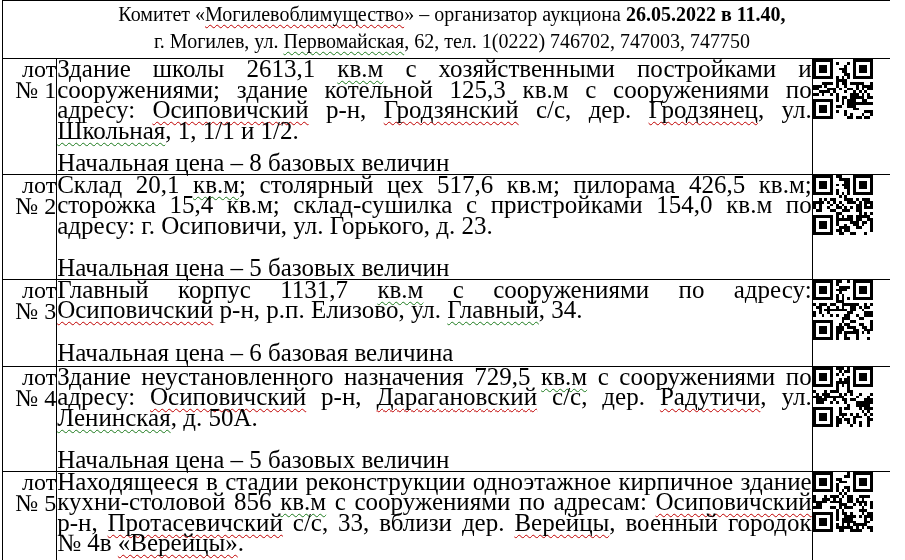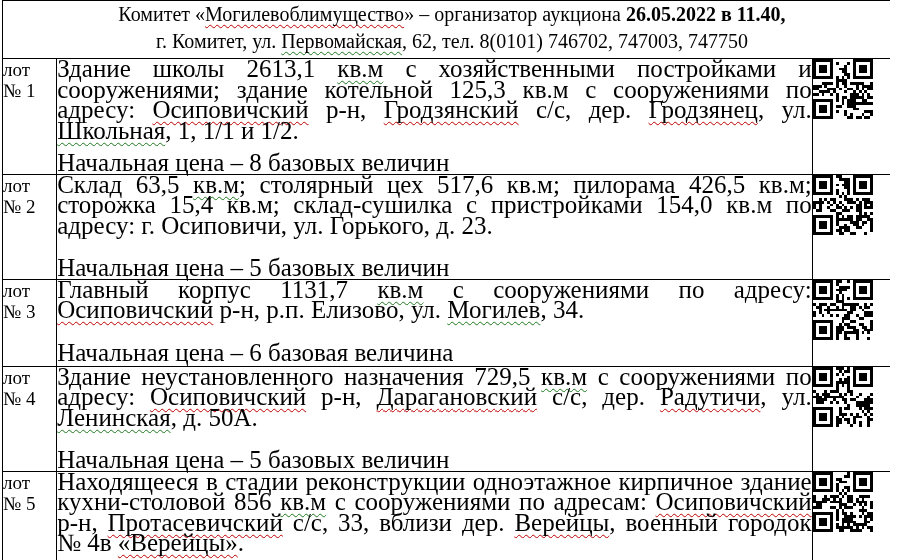--- a/index.html
+++ b/index.html
@@ -33,22 +33,22 @@
   .col-lot{width:54px;}
   .col-desc{width:753px;}
   .col-qr{width:89px;}
   tr.r1 td{height:92px;}
   tr.r2 td{height:97px;}
   tr.r3 td{height:86px;}
   tr.r4 td{height:92px;}
   tr.r5 td{height:119px;}
   tr.r5 td{border-bottom:3px solid #000;}
   td.lot-cell{
-    text-align:left;
-    font-size:19px;
+    text-align:right;
+    font-size:24px;
     line-height:21px;
     padding-top:3px;
   }
   td.desc-cell{
     padding:1px 2px 0 3px;
     font-size:25px;
     line-height:20.5px;
   }
   .desc{
     text-align:justify;
@@ -90,21 +90,21 @@
   <table class="lots-table">
     <colgroup>
       <col class="col-lot">
         <col class="col-desc">
         <col class="col-qr">
     </colgroup>
     <tbody>
         <tr>
       <td class="header-cell" colspan="3">
         <div><span>Комитет «</span><span class="seg-red">Могилевоблимущество</span><span>» – организатор аукциона </span><span class="seg-bold">26.05.2022 в 11.40,</span></div>
-        <div><span>г. Комитет, ул. </span><span class="seg-green">Первомайская</span><span>, 62, тел. 8(0101) 746702, 747003, 747750</span></div>
+        <div><span>г. Могилев, ул. </span><span class="seg-green">Первомайская</span><span>, 62, тел. 1(0222) 746702, 747003, 747750</span></div>
       </td>
     </tr>
 
     <tr class="r1">
       <td class="lot-cell">
         <div>лот</div>
         <div>№ 1</div>
       </td>
       <td class="desc-cell">
         <div class="desc"><span>Здание школы 2613,1 </span><span class="seg-green">кв.м</span><span> с хозяйственными постройками и сооружениями; здание котельной 125,3 кв.м с сооружениями по адресу: </span><span class="seg-red">Осиповичский</span><span> р-н, </span><span class="seg-red">Гродзянский</span><span> с/с, дер. </span><span class="seg-red">Гродзянец</span><span>, ул. </span><span class="seg-green">Школьная</span><span>, 1, 1/1 и 1/2.</span></div>
@@ -340,21 +340,21 @@
             </div>
       </td>
     </tr>
 
     <tr class="r2">
       <td class="lot-cell">
         <div>лот</div>
         <div>№ 2</div>
       </td>
       <td class="desc-cell">
-        <div class="desc"><span>Склад 63,5 </span><span class="seg-green">кв.м</span><span>; столярный цех 517,6 кв.м; пилорама 426,5 кв.м; сторожка 15,4 кв.м; склад-сушилка с пристройками 154,0 кв.м по адресу: г. Осиповичи, ул. Горького, д. 23.</span></div>
+        <div class="desc"><span>Склад 20,1 </span><span class="seg-green">кв.м</span><span>; столярный цех 517,6 кв.м; пилорама 426,5 кв.м; сторожка 15,4 кв.м; склад-сушилка с пристройками 154,0 кв.м по адресу: г. Осиповичи, ул. Горького, д. 23.</span></div>
         <div class="price">Начальная цена – 5 базовых величин</div>
       </td>
       <td class="qr-cell">
         <div class="qr">
               <svg xmlns="http://www.w3.org/2000/svg" viewBox="0 0 21 21" shape-rendering="crispEdges">
                 <rect width="21" height="21" fill="#fff"></rect>
                 <g fill="#000">
                   <rect x="0" y="0" width="1" height="1"></rect>
                   <rect x="1" y="0" width="1" height="1"></rect>
                   <rect x="2" y="0" width="1" height="1"></rect>
@@ -589,21 +589,21 @@
             </div>
       </td>
     </tr>
 
     <tr class="r3">
       <td class="lot-cell">
         <div>лот</div>
         <div>№ 3</div>
       </td>
       <td class="desc-cell">
-        <div class="desc"><span>Главный корпус 1131,7 </span><span class="seg-green">кв.м</span><span> с сооружениями по адресу: </span><span class="seg-red">Осиповичский</span><span> р-н, р.п. Елизово, ул. </span><span class="seg-green">Могилев</span><span>, 34.</span></div>
+        <div class="desc"><span>Главный корпус 1131,7 </span><span class="seg-green">кв.м</span><span> с сооружениями по адресу: </span><span class="seg-red">Осиповичский</span><span> р-н, р.п. Елизово, ул. </span><span class="seg-green">Главный</span><span>, 34.</span></div>
         <div class="price">Начальная цена – 6 базовая величина</div>
       </td>
       <td class="qr-cell">
         <div class="qr">
               <svg xmlns="http://www.w3.org/2000/svg" viewBox="0 0 21 21" shape-rendering="crispEdges">
                 <rect width="21" height="21" fill="#fff"></rect>
                 <g fill="#000">
                   <rect x="0" y="0" width="1" height="1"></rect>
                   <rect x="1" y="0" width="1" height="1"></rect>
                   <rect x="2" y="0" width="1" height="1"></rect>

